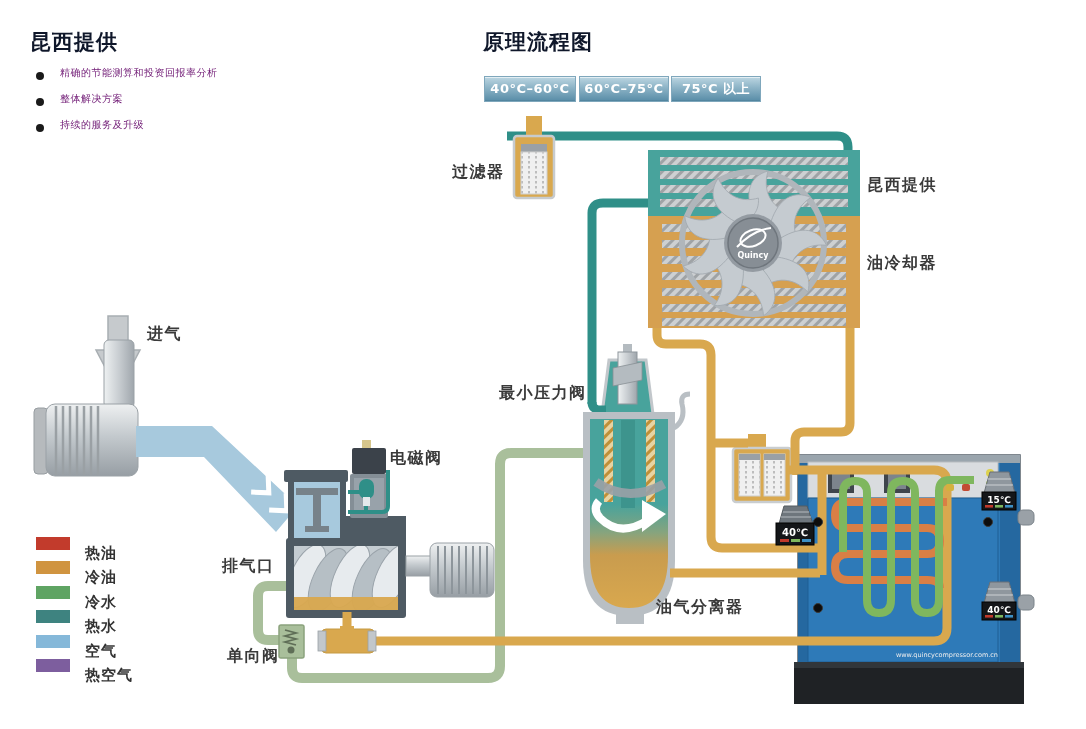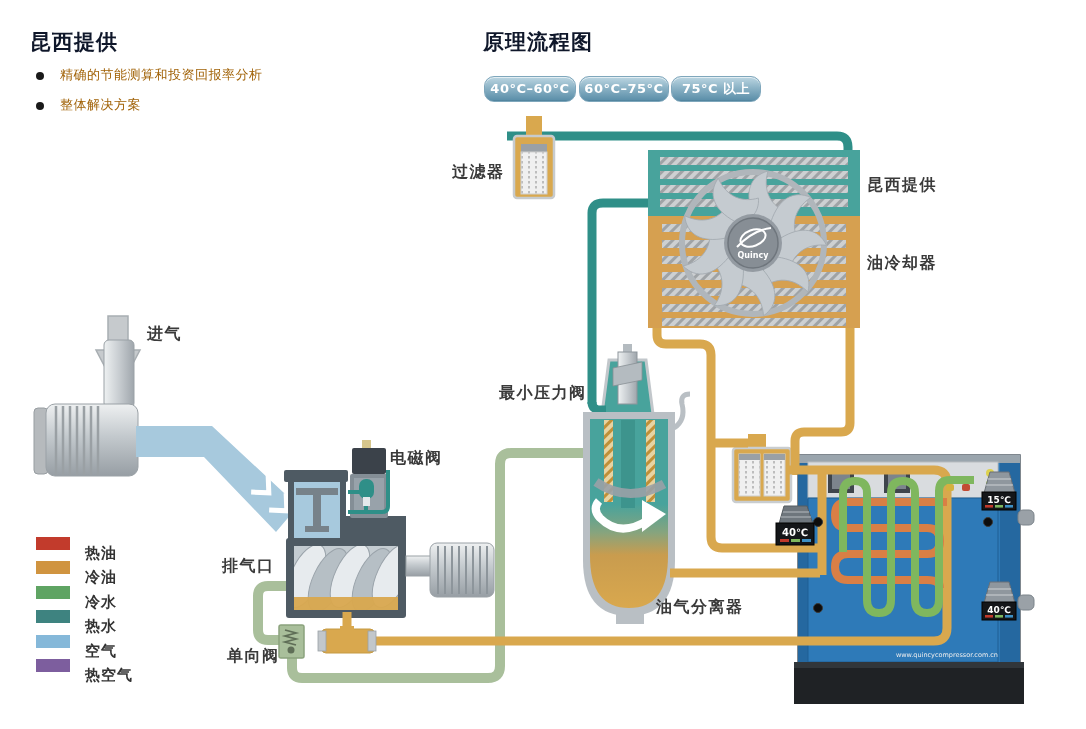--- a/index.html
+++ b/index.html
@@ -2,26 +2,26 @@
 <html><head>
 <meta charset="utf-8">
 <style>
   html,body{margin:0;padding:0;background:#fff;}
   .page{position:relative;width:1086px;height:729px;background:#fff;overflow:hidden;
         font-family:"DejaVu Sans",sans-serif;}
   .sec-title{position:absolute;font-size:21px;font-weight:bold;color:#0f172a;letter-spacing:1px;}
   .bullets{position:absolute;left:30px;top:66px;width:400px;}
   .bullet-row{display:flex;align-items:flex-start;margin-bottom:12px;}
   .dot{width:8px;height:8px;border-radius:50%;background:#1a1a1a;margin:6px 16px 0 6px;flex:0 0 8px;}
-  .bullet-text{font-size:13px;color:#a16207;letter-spacing:0.5px;}
+  .bullet-text{font-size:10px;color:#701a75;letter-spacing:0.5px;}
   .legend{position:absolute;left:36px;top:531px;}
   .legend-row{display:flex;align-items:center;height:24.5px;}
   .swatch{width:34px;height:13px;margin-right:15px;}
   .legend-label{font-size:15px;font-weight:600;color:#333;letter-spacing:1px;margin-top:20px;}
-  .temp-btn{position:absolute;top:76px;height:24px;border-radius:10px;
+  .temp-btn{position:absolute;top:76px;height:24px;border-radius:0;
             background:linear-gradient(#bcd6e2,#8cb3c6 45%,#5d90aa 95%,#4a7d97);
             border:1px solid #7fa7bc;box-shadow:inset 0 1px 0 rgba(255,255,255,.6);
             color:#fff;font-size:13px;font-weight:bold;text-align:center;line-height:24px;
             letter-spacing:0.5px;}
   .lbl{position:absolute;font-size:16px;font-weight:600;color:#3a3a3a;letter-spacing:1.5px;white-space:nowrap;}
   svg.diagram{position:absolute;left:0;top:0;}
 </style>
 </head>
 <body>
 
@@ -30,20 +30,24 @@
   <div class="sec-title" style="left:30px;top:28px;">昆西提供</div>
 
   <div class="bullets">
     <div class="bullet-row">
       <span class="dot"></span>
       <span class="bullet-text">精确的节能测算和投资回报率分析</span>
     </div>
     <div class="bullet-row">
       <span class="dot"></span>
       <span class="bullet-text">整体解决方案</span>
+    </div>
+    <div class="bullet-row">
+      <span class="dot"></span>
+      <span class="bullet-text">持续的服务及升级</span>
     </div>
   </div>
 
   <div class="legend">
     <div class="legend-row">
       <span class="swatch" style="background: rgb(194, 59, 44);"></span>
       <span class="legend-label">热油</span>
     </div>
     <div class="legend-row">
       <span class="swatch" style="background: rgb(208, 148, 64);"></span>

